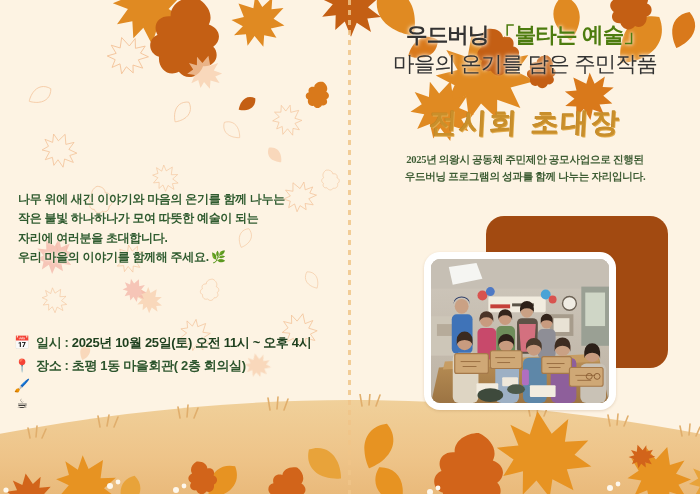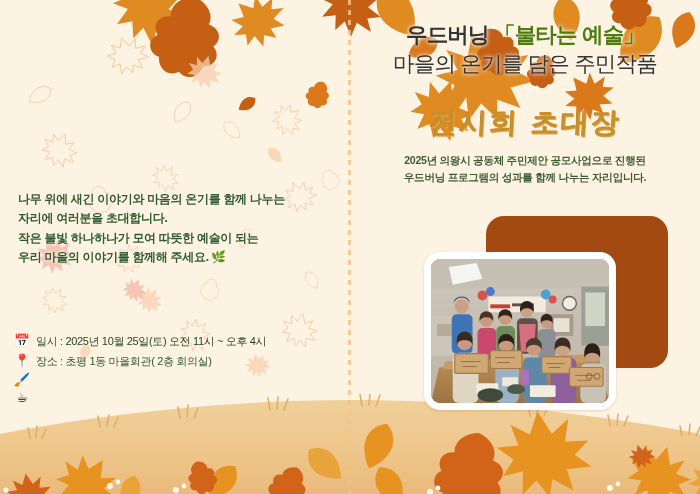--- a/index.html
+++ b/index.html
@@ -89,22 +89,22 @@
   }
   .info-icon {
     font-size: 13px;
     line-height: 1;
     width: 16px;
     flex: 0 0 16px;
     text-align: center;
   }
   .info-text {
     color: #2d552d;
-    font-size: 11px;
-    font-weight: normal;
+    font-size: 13px;
+    font-weight: bold;
     letter-spacing: -0.35px;
     text-shadow: 0 0 2px #fdf3e3, 0 0 3px #fdf3e3;
   }
   .info-text .strong { color: #1d3f1d; }
 
   
   .right-panel {
     position: absolute;
     left: 350px; top: 0;
     width: 350px; height: 494px;
@@ -154,20 +154,21 @@
   .subdesc {
     position: absolute;
     left: 0; top: 152px;
     width: 350px;
     text-align: center;
     color: #3d5c33;
     font-size: 10.6px;
     font-weight: bold;
     line-height: 1.58;
     letter-spacing: -0.3px;
+    font-family: Liberation Serif, serif;
   }
   .subdesc .ln { display: block; white-space: nowrap; }
 
   
   .photo-wrap {
     position: absolute;
     left: 60px;
     top: 210px;
     width: 270px;
     height: 210px;
@@ -351,22 +352,22 @@
       <circle cx="36" cy="96" r="2.6"></circle>
     </g>
   </svg>
 
   <div class="fold-line"></div>
 
   <div class="left-panel">
 
     <div class="body-copy">
       <span class="ln">나무 위에 새긴 이야기와 마음의 온기를 함께 나누는</span>
+      <span class="ln">작은 불빛 하나하나가 모여 따뜻한 예술이 되는</span>
       <span class="ln">자리에  여러분을 초대합니다.</span>
-      <span class="ln">작은 불빛 하나하나가 모여 따뜻한 예술이 되는</span>
       <span class="ln">우리 마을의 이야기를 함께해 주세요. 🌿</span>
     </div>
 
     <div class="info-block">
 
       <div class="info-row">
         <span class="info-icon">📅</span>
         <span class="info-text"><span>일시 :</span> <span class="strong">2025년 10월 25일(토) 오전 11시 ~ 오후 4시</span></span>
       </div>
 

